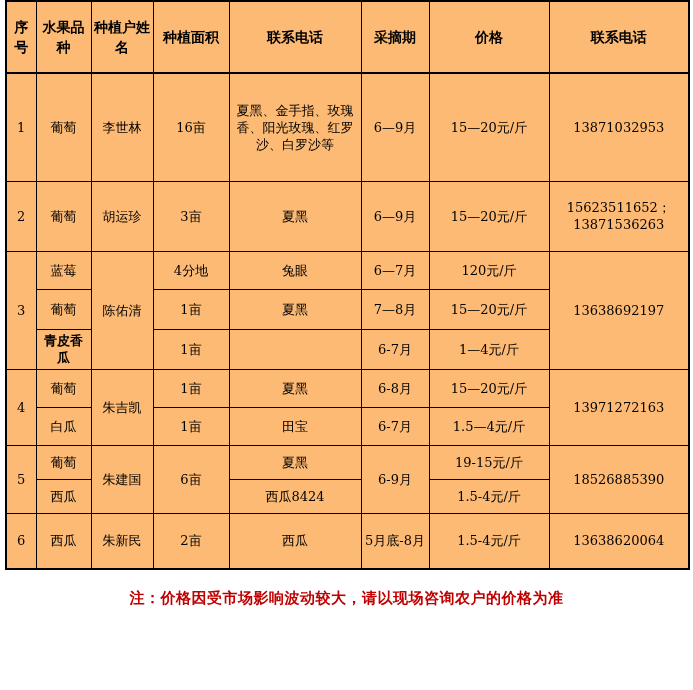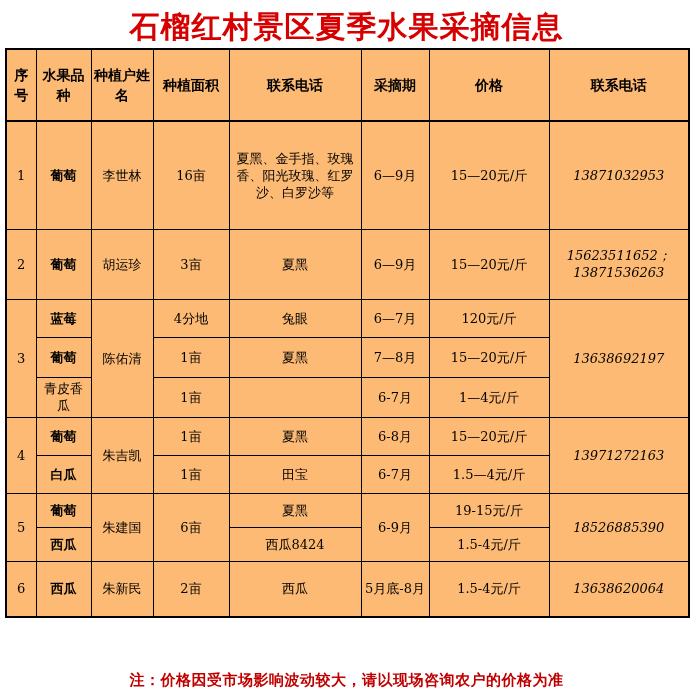--- a/index.html
+++ b/index.html
@@ -69,59 +69,57 @@
   .hdr-fruit { width: 55px; }
   .hdr-grower { width: 62px; }
   .hdr-area { width: 76px; }
   .hdr-variety { width: 132px; }
   .hdr-season { width: 68px; }
   .hdr-price { width: 120px; }
   .hdr-phone { width: 140px; }
 
   td.fruit {
     color: #c00000;
-    font-weight: bold;
+    font-weight: normal;
     font-size: 14px;
     letter-spacing: 0px;
   }
   td.narrowfruit {
     color: #c00000;
-    font-weight: normal;
+    font-weight: bold;
     font-size: 14px;
     line-height: 17px;
   }
   td.seq { font-size: 13px; }
   td.variety-long {
     text-align: left;
     padding-left: 4px;
     padding-right: 4px;
     line-height: 19px;
     font-size: 13.5px;
   }
-  td.phone { font-size: 13px; letter-spacing: 0px; font-style: italic; }
+  td.phone { font-size: 13px; letter-spacing: 0px; }
   .grouptop td { border-top-width: 2px; }
   #footer-note {
     text-align: center;
     color: #c00000;
     font-family: "DejaVu Serif", "Liberation Serif", serif;
     font-weight: bold;
     font-size: 15px;
     line-height: 22px;
-    padding-top: 27px;
+    padding-top: 17px;
     letter-spacing: 0.5px;
     white-space: nowrap;
-    margin-top: 24px;
   }
 </style>
 </head>
 <body>
 
 <div id="page">
 
-  <div id="title">石榴红村景区夏季水果采摘信息</div>
 
   <div id="table-wrap">
     <table class="sheet">
       <colgroup>
         <col class="hdr-seq">
         <col class="hdr-fruit">
         <col class="hdr-grower">
         <col class="hdr-area">
         <col class="hdr-variety">
         <col class="hdr-season">

